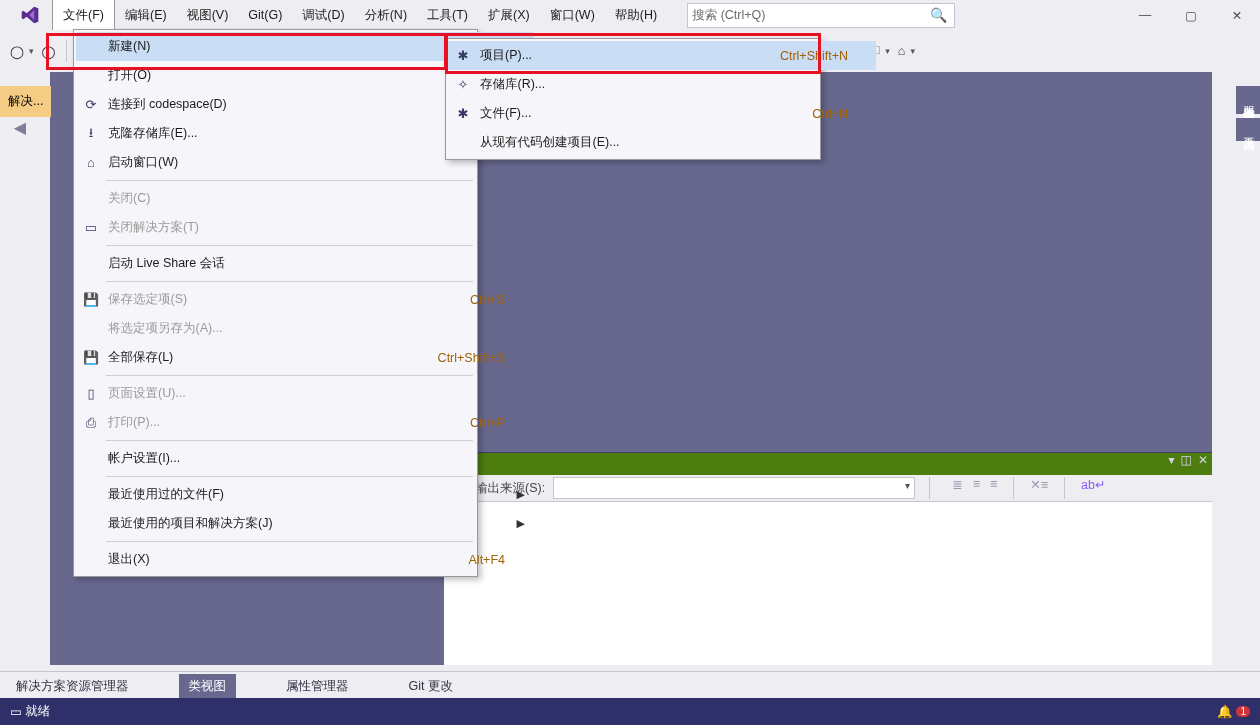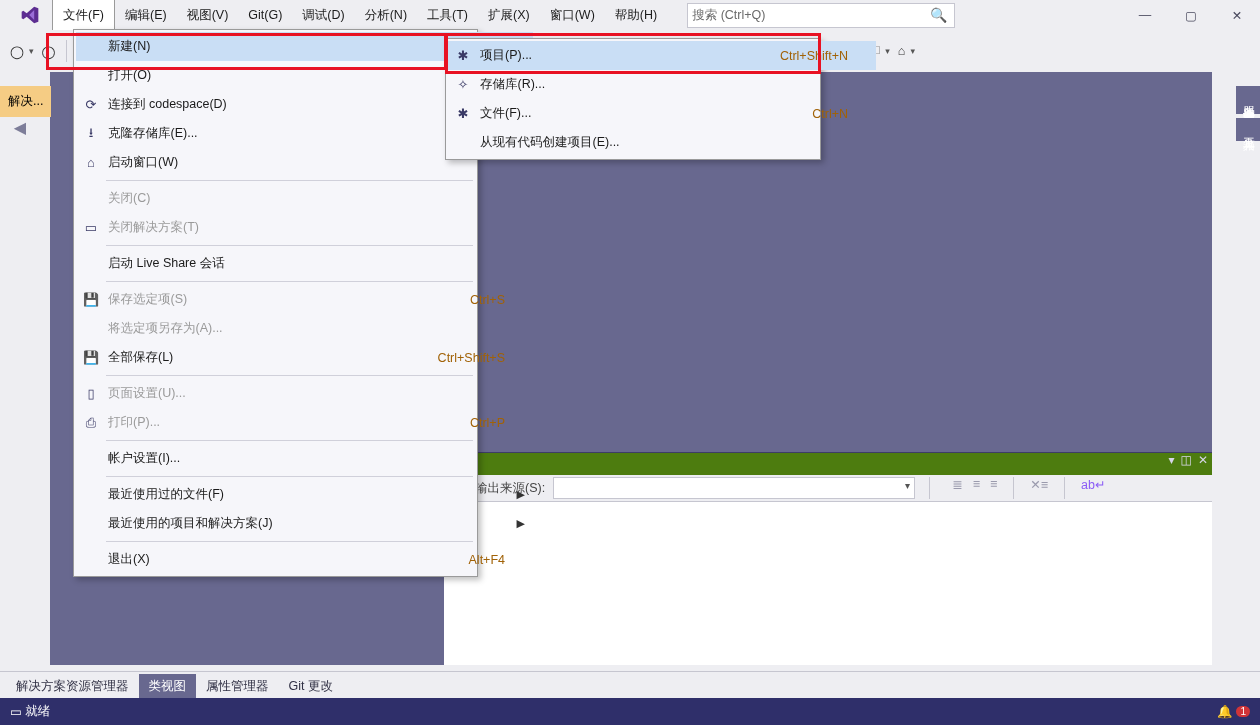--- a/index.html
+++ b/index.html
@@ -33,21 +33,21 @@
   
   .output{position:absolute;left:444px;right:48px;top:452px;bottom:60px;background:#fff;display:flex;flex-direction:column;border-top:1px solid #3d3d66;z-index:6;}
   .output-title{height:22px;background:#4d7c0f;color:#fff;display:flex;padding-left:8px;position:relative;font-size:12px;}
   .output-title .right{position:absolute;right:4px;display:flex;gap:6px;color:#d6d6e8;}
   .output-toolbar{height:26px;border-bottom:1px solid #c6c6d0;display:flex;align-items:center;padding:0 6px;gap:8px;background:#eeeef2;color:#444;}
   .output-source{width:360px;height:20px;border:1px solid #c6c6d0;background:#fff;position:relative;}
   .output-source::after{content:"▾";position:absolute;right:4px;top:2px;color:#555;font-size:10px;}
   .out-icons{display:flex;gap:10px;color:#9a9aad;margin-left:8px;}
   .output-body{flex:1;background:#fff;}
   
-  .doc-tabs{position:absolute;left:0;right:0;bottom:27px;height:26px;background:#eeeef2;display:flex;align-items:flex-end;padding-left:6px;border-top:1px solid #c6c6d0;z-index:6;}
+  .doc-tabs{position:absolute;left:0;right:0;bottom:27px;height:26px;background:#eeeef2;display:flex;align-items:flex-end;padding-left:6px;border-top:1px solid #c6c6d0;z-index:6;gap:40px;}
   .doc-tab{height:24px;padding:0 10px;display:flex;align-items:center;background:#eeeef2;color:#303044;}
   .doc-tab.active{background:#68688f;color:#fff;}
   
   .status{position:absolute;left:0;right:0;bottom:0;height:27px;background:#2f2f6a;color:#fff;display:flex;align-items:center;padding:0 10px;z-index:6;}
   .status .bell{position:absolute;right:10px;display:flex;align-items:center;gap:3px;}
   .bell-badge{background:#d13438;border-radius:8px;font-size:10px;padding:0 4px;}
   
   .menu-panel{position:absolute;background:#f6f6fa;border:1px solid #9a9a9a;box-shadow:3px 3px 6px rgba(0,0,0,.25);padding:2px 2px;z-index:120;}
   .menu-item{height:29px;display:flex;align-items:center;padding:0 30px 0 32px;position:relative;white-space:nowrap;min-width:330px;}
   .menu-item .icon{position:absolute;left:6px;width:18px;text-align:center;color:#3a3a66;font-size:13px;}

